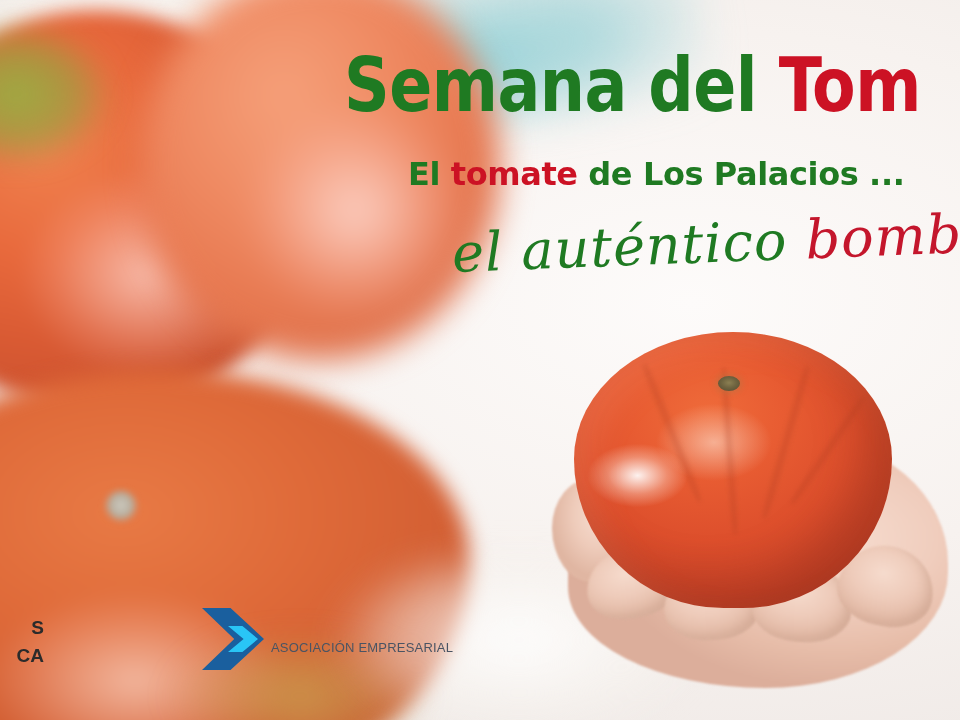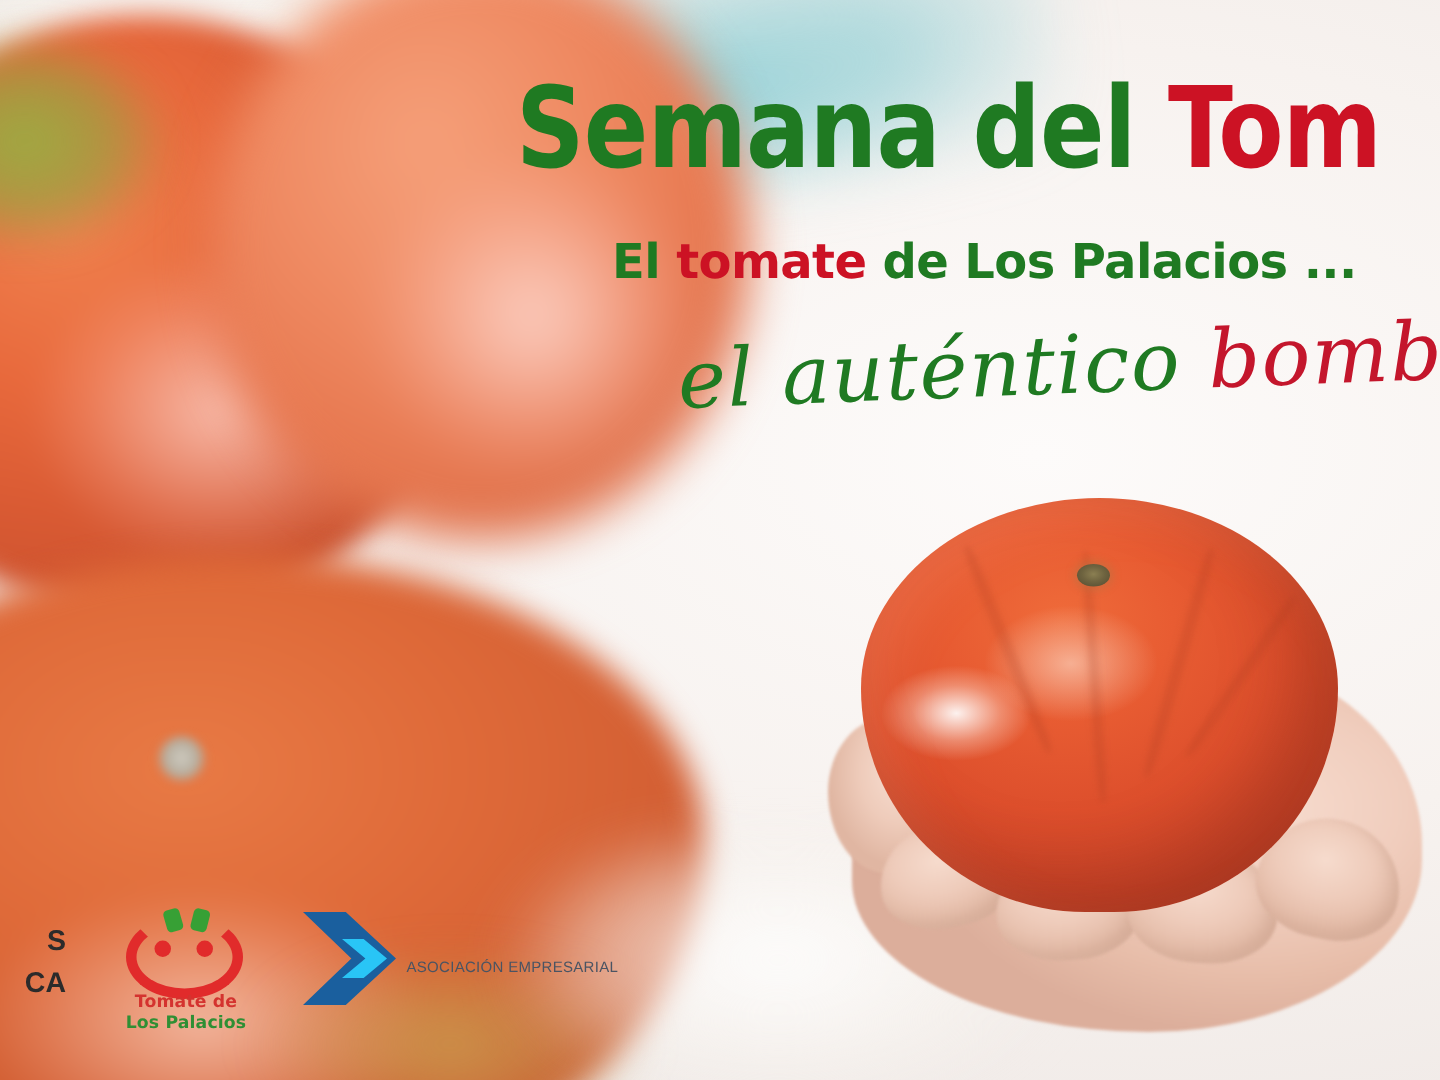--- a/index.html
+++ b/index.html
@@ -406,21 +406,21 @@
     line-height: 1;
     white-space: nowrap;
   }
   .ap-word .w-dark { color: #1c4f8a; }
   .ap-word .w-cyan { color: #3bc3f0; }
   .ap-sub {
     position: absolute;
     left: 69px;
     top: 36px;
     font-family: "Liberation Sans", sans-serif;
-    font-size: 10px;
+    font-size: 13px;
     line-height: 1.28;
     letter-spacing: 0.2px;
     color: #4a5463;
     white-space: nowrap;
   }
 </style>
 </head>
 <body>
 
 <div class="banner">
@@ -473,33 +473,20 @@
     </div>
   </div>
 
   <div class="logos">
 
     <div class="logo-cut">
       <div>S</div>
       <div>CA</div>
     </div>
 
-    <div class="logo-tomate">
-      <div class="tl-face">
-        <div class="tl-ring"></div>
-        <div class="tl-eye left"></div>
-        <div class="tl-eye right"></div>
-        <div class="tl-leaf a"></div>
-        <div class="tl-leaf b"></div>
-      </div>
-      <div class="tl-text">
-        <div class="t-red">Tomate de</div>
-        <div class="t-green">Los Palacios</div>
-      </div>
-    </div>
 
     <div class="logo-asepavi">
       <div class="ap-mark">
         <div class="ap-chev-outer"></div>
         <div class="ap-chev-inner"></div>
       </div>
       <div class="ap-sub">
         <div>ASOCIACIÓN EMPRESARIAL</div>
       </div>
     </div>

